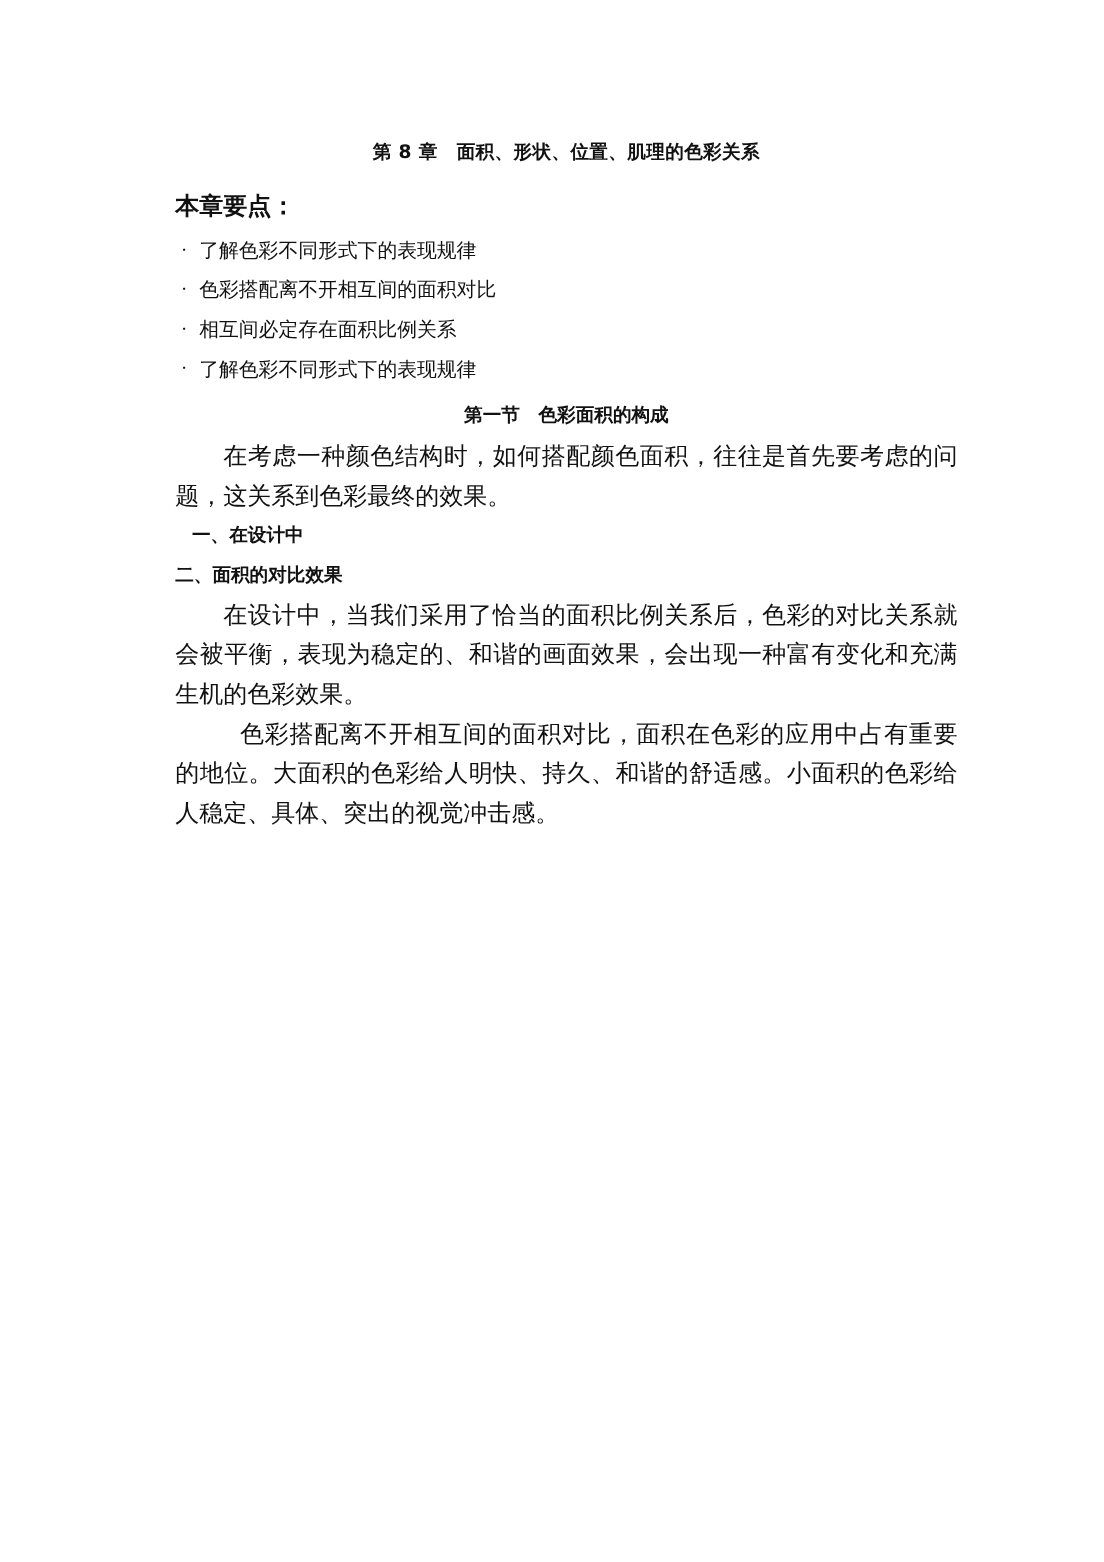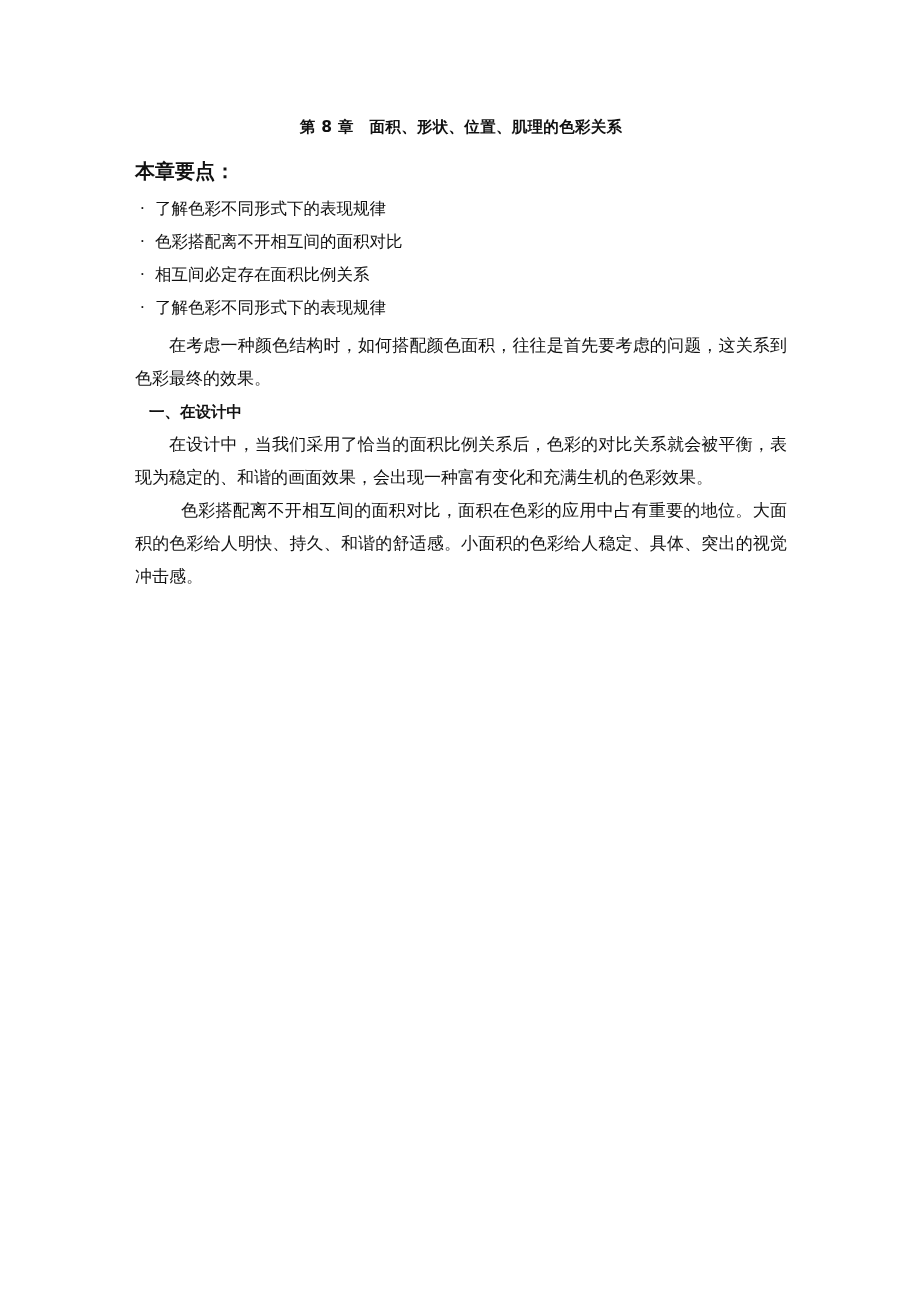--- a/index.html
+++ b/index.html
@@ -23,21 +23,21 @@
     left: 0;
     width: 920px;
     height: 1302px;
     box-sizing: border-box;
     padding: 0;
   }
 
   
   .content {
     position: absolute;
-    left: 135px;
+    left: 146px;
     top: 112px;
     width: 652px;
   }
 
   .chapter-title {
     font-family: "DejaVu Sans", "Liberation Sans", sans-serif;
     font-weight: bold;
     font-size: 15.5px;
     text-align: center;
     line-height: 30px;
@@ -89,28 +89,27 @@
     font-weight: bold;
     font-size: 15.5px;
     line-height: 33px;
     margin: 0;
   }
   .subsection-title.indented {
     padding-left: 14px;
   }
 
   p.body-text {
-    font-size: 17px;
+    font-size: 20px;
     line-height: 33px;
     margin: 0;
     text-align: justify;
     text-justify: inter-ideograph;
     text-indent: 2em;
     word-break: break-all;
-    font-family: Liberation Mono, monospace;
   }
   p.body-text.indent-wide {
     text-indent: 2.7em;
   }
 </style>
 </head>
 <body>
 
 <div class="page">
   <div class="content">
@@ -131,26 +130,28 @@
       <li>
         <span class="bullet-dot">·</span>
         <span>相互间必定存在面积比例关系</span>
       </li>
       <li>
         <span class="bullet-dot">·</span>
         <span>了解色彩不同形式下的表现规律</span>
       </li>
     </ul>
 
+    <h2 class="section-title">第一节　色彩面积的构成</h2>
 
     <p class="body-text">在考虑一种颜色结构时，如何搭配颜色面积，往往是首先要考虑的问题，这关系到色彩最终的效果。</p>
 
     <h3 class="subsection-title indented">一、在设计中</h3>
 
 
 
+    <h3 class="subsection-title">二、面积的对比效果</h3>
 
     <p class="body-text">在设计中，当我们采用了恰当的面积比例关系后，色彩的对比关系就会被平衡，表现为稳定的、和谐的画面效果，会出现一种富有变化和充满生机的色彩效果。</p>
 
     <p class="body-text indent-wide">色彩搭配离不开相互间的面积对比，面积在色彩的应用中占有重要的地位。大面积的色彩给人明快、持久、和谐的舒适感。小面积的色彩给人稳定、具体、突出的视觉冲击感。</p>
 
   </div>
 </div>
 
 </body></html>

